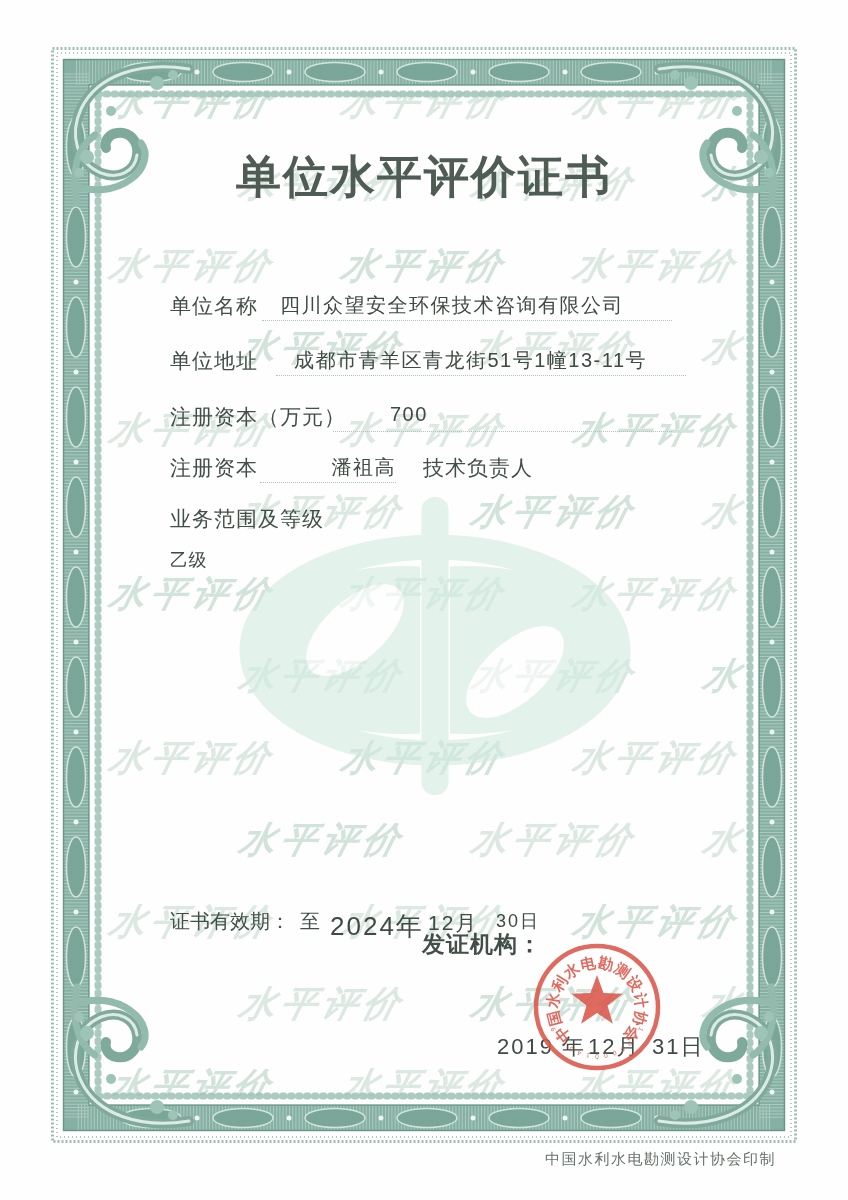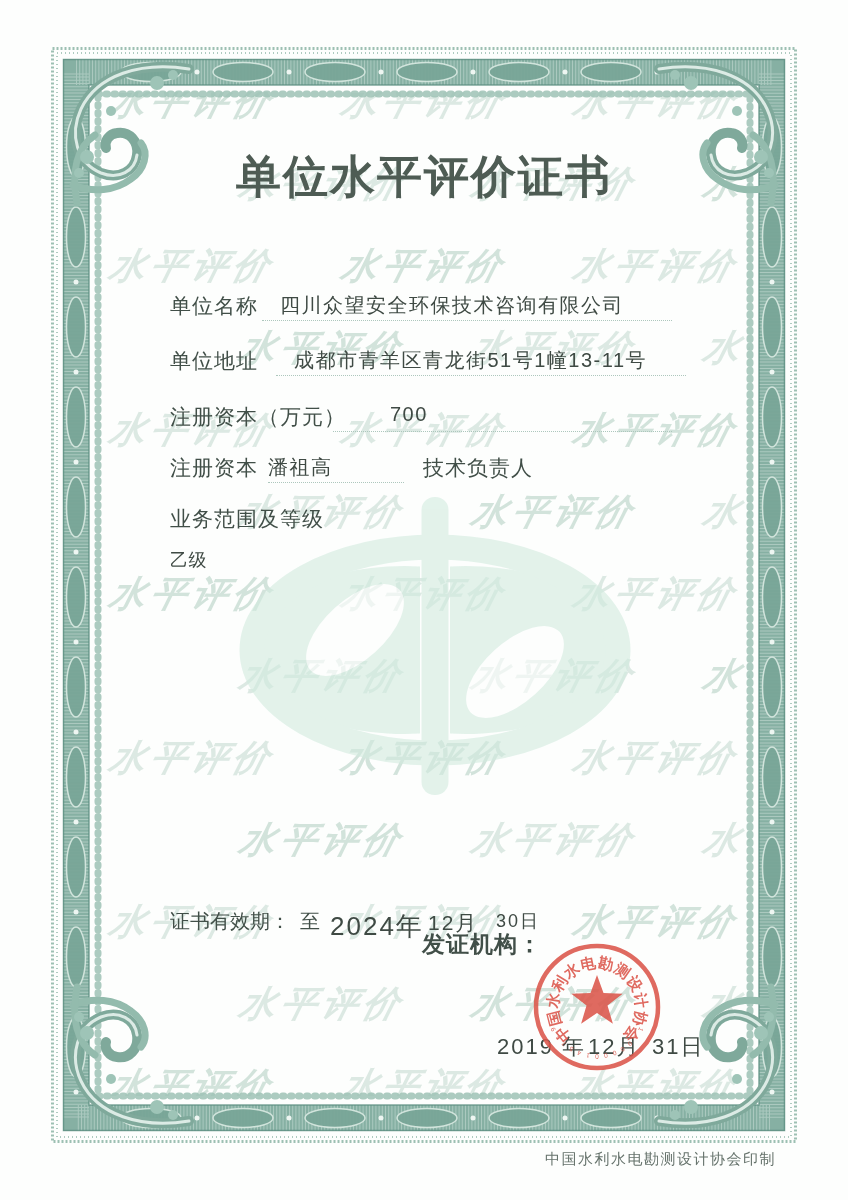--- a/index.html
+++ b/index.html
@@ -219,21 +219,21 @@
       <span class="blank" style="left:276px;width:410px;padding-left:18px"><span class="val">成都市青羊区青龙街51号1幢13-11号</span></span>
     </div>
 
     <div class="row" style="top:403px">
       <span class="lbl" style="left:170px">注册资本（万元）</span>
       <span class="blank" style="left:333px;width:339px;padding-left:57px"><span class="val">700</span></span>
     </div>
 
     <div class="row" style="top:454px">
       <span class="lbl" style="left:170px">注册资本</span>
-      <span class="blank" style="left:268px;width:136px;text-align:left"><span class="val">潘祖高</span></span>
+      <span class="blank" style="left:260px;width:136px;text-align:right"><span class="val">潘祖高</span></span>
       <span class="lbl" style="left:423px">技术负责人</span>
     </div>
 
     <div class="row" style="top:505px">
       <span class="lbl" style="left:170px">业务范围及等级</span>
     </div>
 
     <div class="scope-block">
       <div style="font-size:18px;margin-bottom:11px">乙级</div>
     </div>

